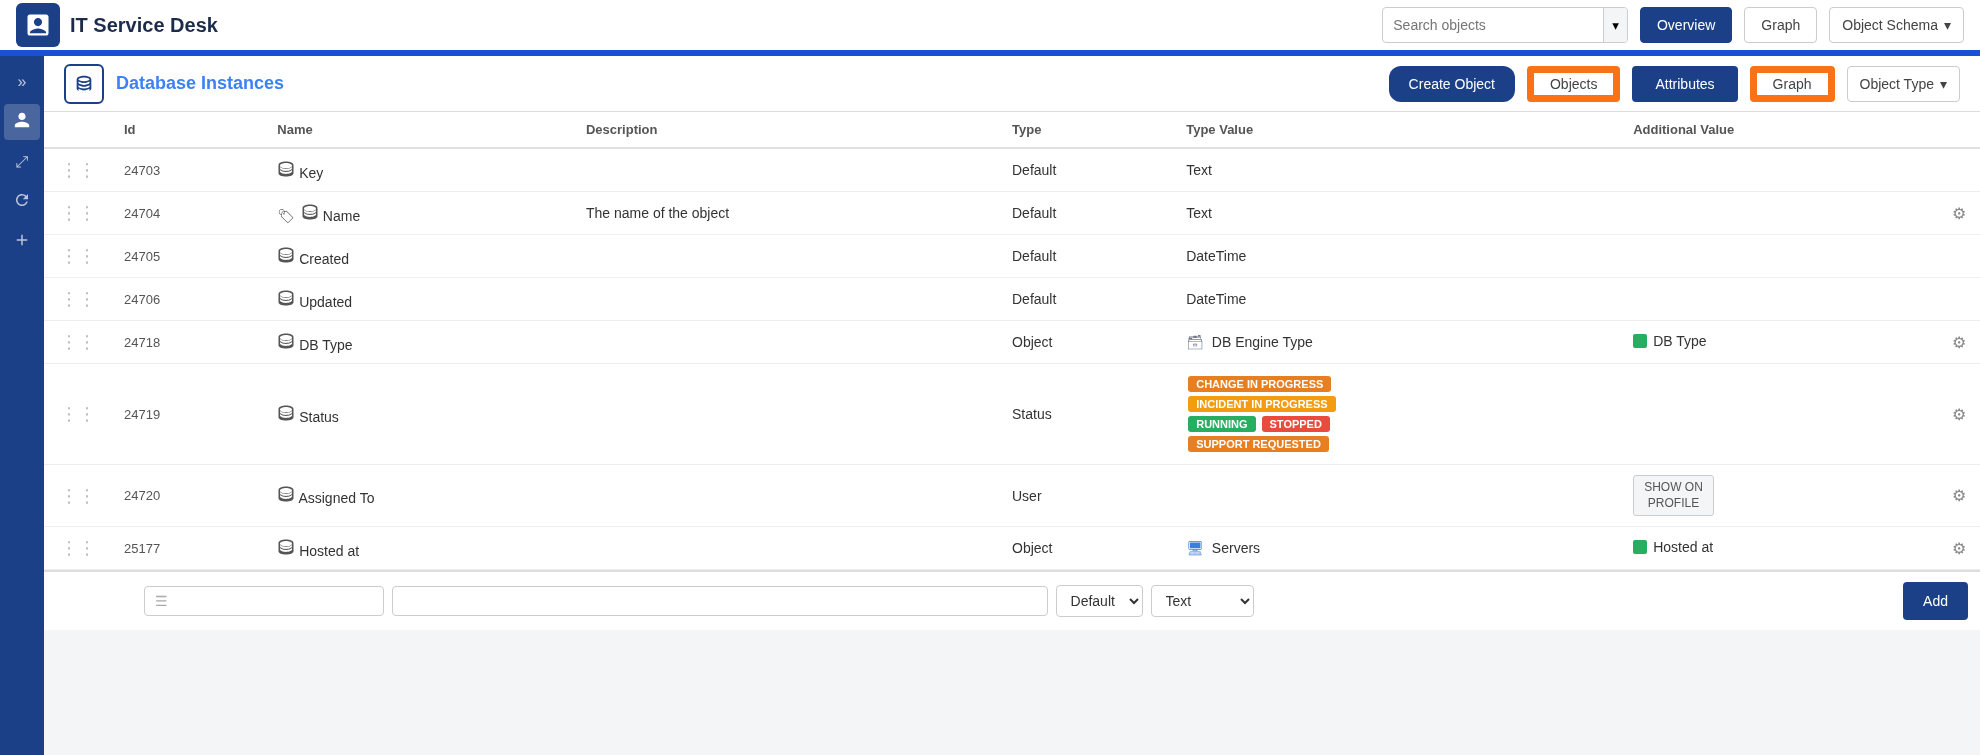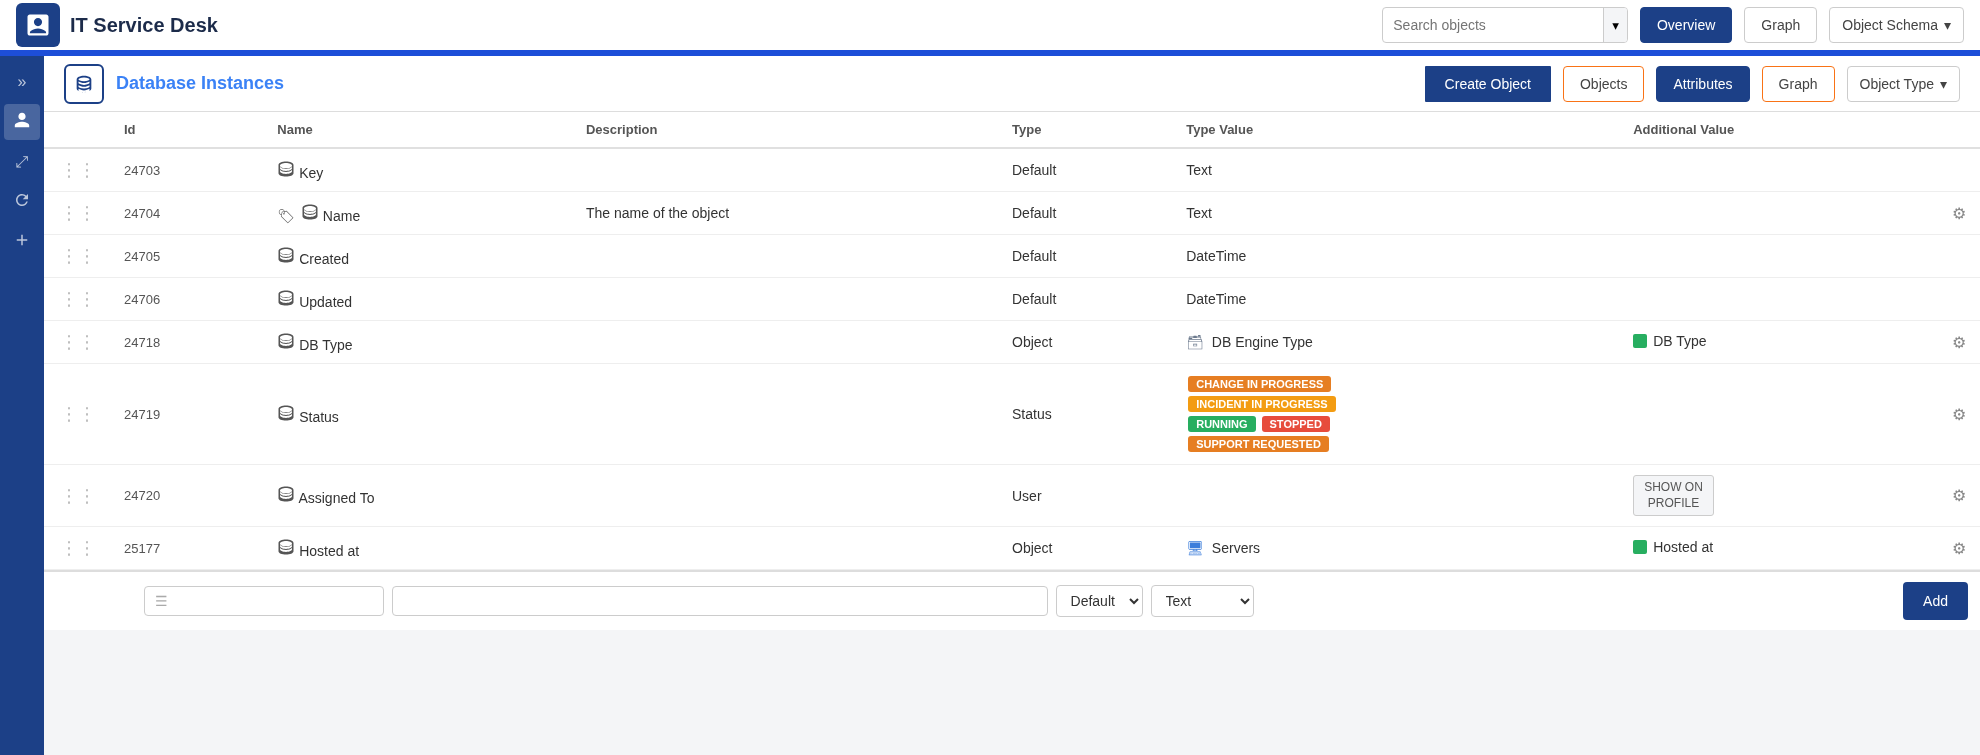--- a/index.html
+++ b/index.html
@@ -61,24 +61,24 @@
       display: flex; align-items: center; background: #fff; border-bottom: 1px solid #ddd;
       padding: 0 20px; height: 56px; gap: 12px;
     }
     .object-icon-box {
       width: 40px; height: 40px; border: 2px solid #1c4087; border-radius: 6px;
       display: flex; align-items: center; justify-content: center; color: #1c4087;
     }
     .object-title { font-size: 18px; font-weight: 600; color: #3b82f6; flex: 1; }
     .create-obj-btn {
       height: 36px; padding: 0 20px; background: #1c4087; color: #fff;
-      border: none; border-radius: 1px; cursor: pointer; font-size: 14px; font-weight: 500;
+      border: none; border-radius: 12px; cursor: pointer; font-size: 14px; font-weight: 500;
     }
     .header-tab {
-      height: 36px; padding: 0 16px; border: 1px solid #f97316; border-radius: 4px;
+      height: 36px; padding: 0 16px; border: 7px solid #f97316; border-radius: 4px;
       background: #fff; cursor: pointer; font-size: 14px; color: #444;
     }
     .header-tab.active { background: #1c4087; color: #fff; border-color: #1c4087; }
     .header-tab-dropdown {
       height: 36px; padding: 0 12px; border: 1px solid #ccc; border-radius: 4px;
       background: #fff; cursor: pointer; font-size: 14px; color: #444;
       display: flex; align-items: center; gap: 6px;
     }
 
     

